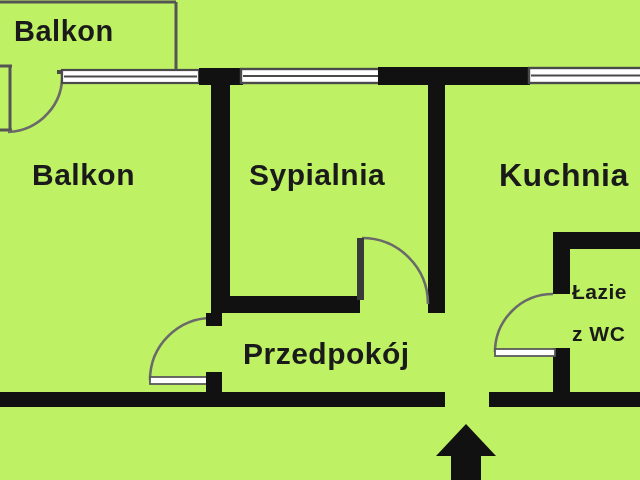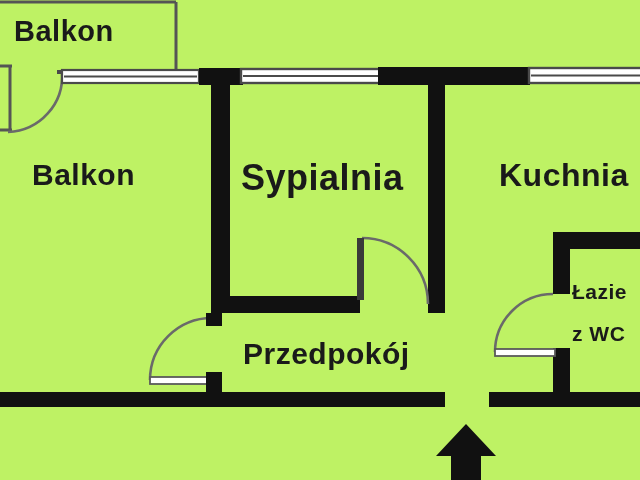--- a/index.html
+++ b/index.html
@@ -27,21 +27,21 @@
     position: absolute;
     font-family: "Liberation Sans", sans-serif;
     font-weight: bold;
     color: #1a1a1a;
     white-space: nowrap;
     letter-spacing: 0.5px;
     line-height: 1.05;
   }
   #label-balkon   { left: 14px;  top: 16px;  font-size: 29px; }
   #label-salon    { left: 32px;  top: 159px; font-size: 30px; }
-  #label-sypialnia{ left: 241px; top: 159px; font-size: 36px; }
+  #label-sypialnia{ left: 249px; top: 159px; font-size: 30px; }
   #label-kuchnia  { left: 499px; top: 159px; font-size: 32px; }
   #label-przedpokoj { left: 243px; top: 338px; font-size: 30px; text-align: right; }
   #label-lazienka { left: 572px; top: 281px; font-size: 21px; }
   #label-lazienka .line2 { display: block; margin-top: 20px; }
 </style>
 </head>
 <body>
 
 <div id="floorplan-page">
 

